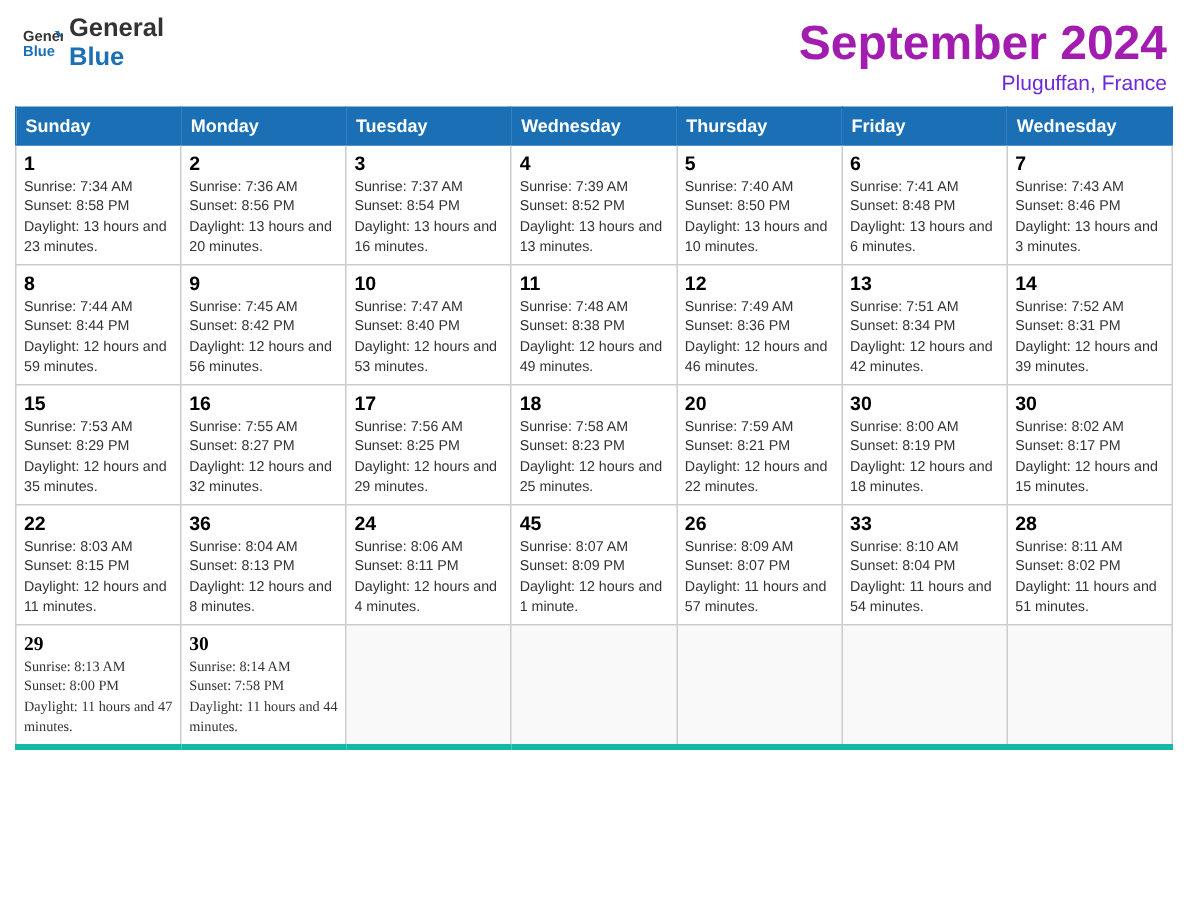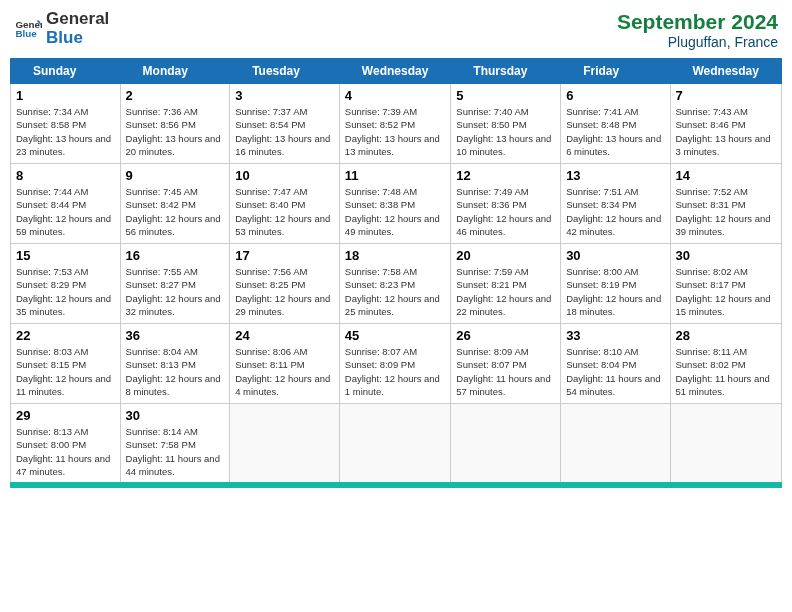--- a/index.html
+++ b/index.html
@@ -23,38 +23,38 @@
       gap: 4px;
     }
     .logo-icon {
       width: 28px;
       height: 28px;
     }
     .title-area {
       text-align: right;
     }
     .month-title {
-      font-size: 21px;
+      font-size: 32px;
       font-weight: bold;
-      color: #15803d;
+      color: #a21caf;
     }
     .location {
       font-size: 14px;
-      color: #0c4a6e;
+      color: #6d28d9;
     }
     table {
       width: 100%;
       border-collapse: collapse;
       font-size: 10.5px;
     }
     th {
       background-color: #1a6fb5;
       color: white;
       text-align: left;
-      padding: 5px 22px;
+      padding: 5px 6px;
       font-size: 12px;
       font-weight: bold;
       border: 1px solid #1a6fb5;
     }
     td {
       border: 1px solid #ccc;
       vertical-align: top;
       padding: 4px 5px;
       width: 14.28%;
       min-height: 75px;
@@ -67,21 +67,22 @@
     }
     .day-info {
       font-size: 9.5px;
       color: #333;
       line-height: 1.4;
     }
     .empty-cell {
       background: #f9f9f9;
     }
     tr:last-child td {
-      border-bottom: 6px solid #14b8a6;
+      border-bottom: 4px solid #14b8a6;
+      font-family: Liberation Serif, serif;
     }
   </style>
 </head>
 <body>
 
 <div class="header">
   <div class="logo">
     <svg class="logo-icon" viewBox="0 0 40 40" xmlns="http://www.w3.org/2000/svg">
       <text x="2" y="18" font-size="14" font-weight="bold" fill="#333">General</text>
       <text x="2" y="32" font-size="14" font-weight="bold" fill="#1a6fb5">Blue</text>

